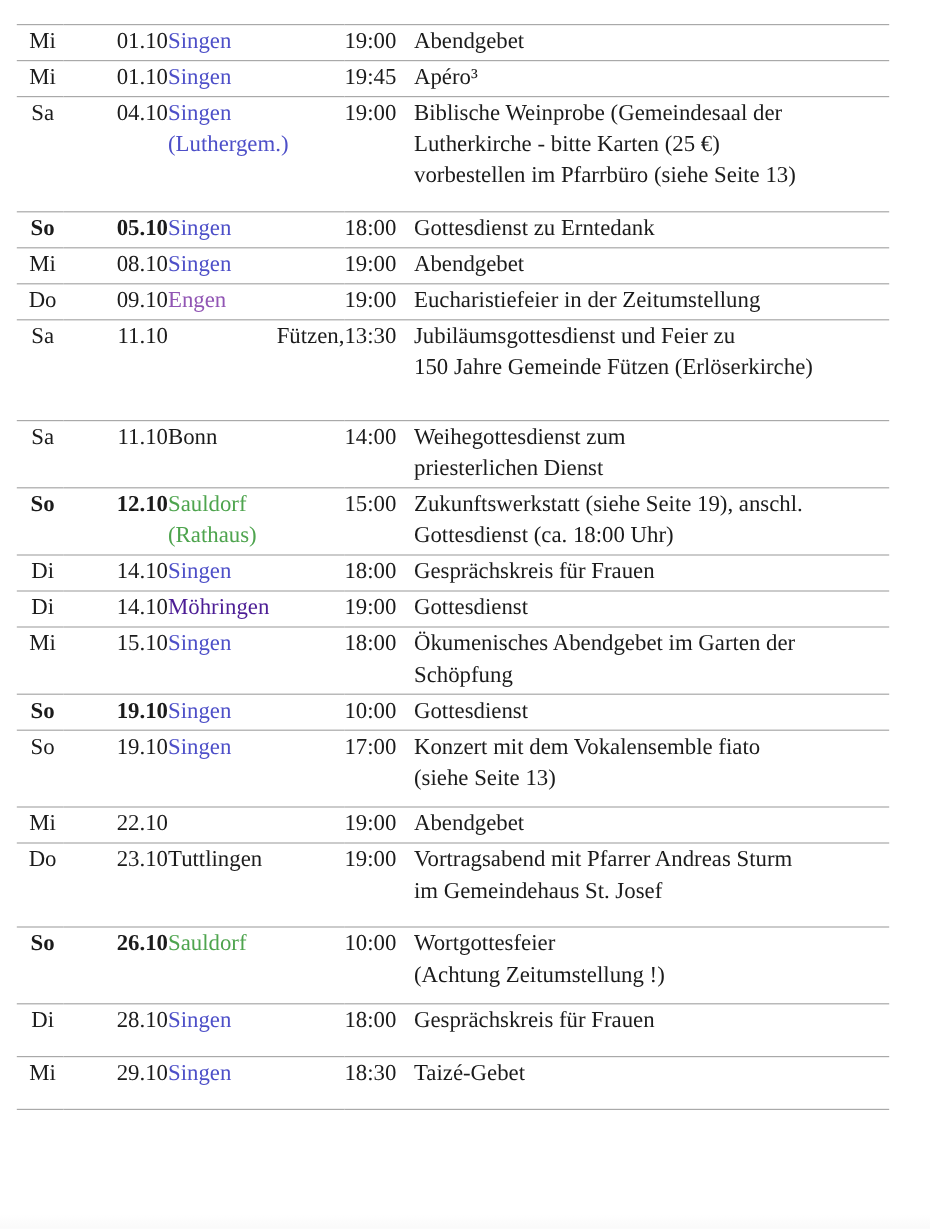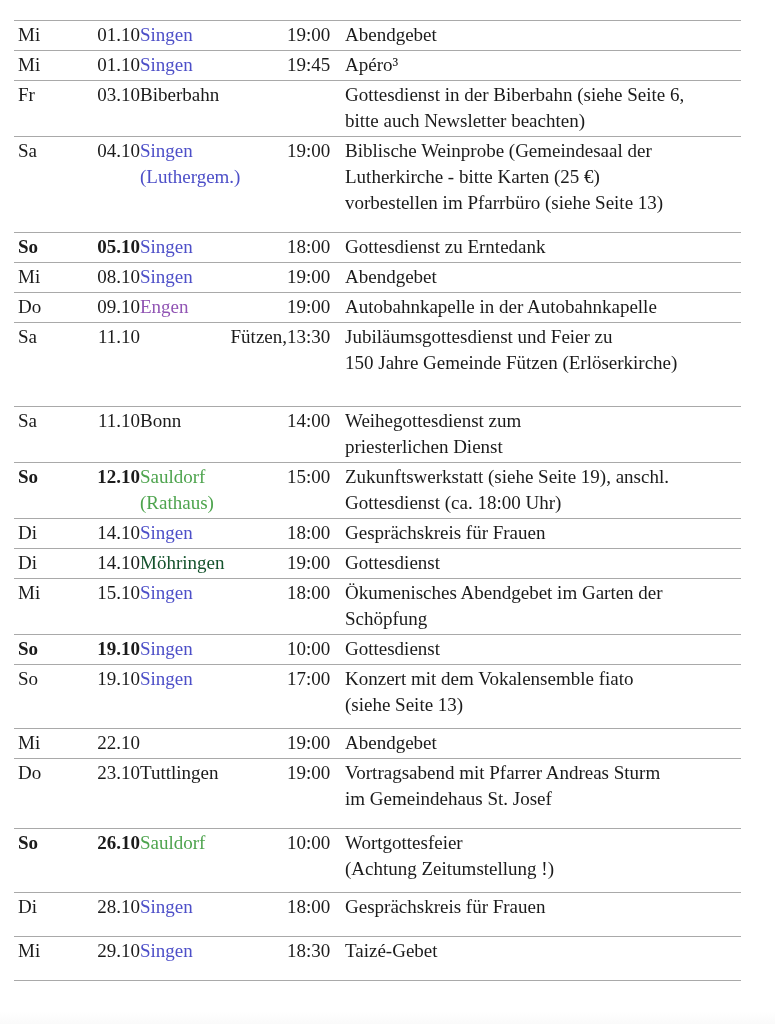--- a/index.html
+++ b/index.html
@@ -24,21 +24,21 @@
     font-size: 19px;
     line-height: 26px;
     table-layout: fixed;
   }
   tr.row { border-top: 1.5px solid #a9a9a9; }
   tbody tr.row:last-child { border-bottom: 1.5px solid #a9a9a9; }
   td {
     vertical-align: top;
     padding: 1px 0 2px 0;
   }
-  td.day-cell      { width: 35px;  padding-left: 4px; }
+  td.day-cell      { width: 35px;  padding-left: 4px; text-align: center; }
   td.date-cell     { width: 87px; text-align: right; }
   td.location-cell { width: 147px; }
   td.time-cell     { width: 58px; }
   td.description-cell { width: auto; margin-left: 16px; }
   tr.em td.day-cell, tr.em td.date-cell { font-weight: bold; }
   tr.sp-sm td { padding-bottom: 10px; }
   tr.sp-md td { padding-bottom: 16px; }
   tr.sp-lg td { padding-bottom: 30px; }
   .page-bottom-shadow {
     position: absolute;
@@ -62,27 +62,20 @@
           <td class="time-cell">19:00</td>
           <td class="description-cell"><span>Abendgebet</span></td>
         </tr>
         <tr class="row">
           <td class="day-cell">Mi</td>
           <td class="date-cell">01.10</td>
           <td class="location-cell" style="color: rgb(77, 79, 200);"><span>Singen</span></td>
           <td class="time-cell">19:45</td>
           <td class="description-cell"><span>Apéro³</span></td>
         </tr>
-        <tr class="row">
-          <td class="day-cell">Fr</td>
-          <td class="date-cell">03.10</td>
-          <td class="location-cell" style="color: rgb(27, 27, 27);"><span>Biberbahn</span></td>
-          <td class="time-cell"></td>
-          <td class="description-cell"><span>Gottesdienst in der Biberbahn (siehe Seite 6,</span><br><span>bitte auch Newsletter beachten)</span></td>
-        </tr>
         <tr class="row sp-md">
           <td class="day-cell">Sa</td>
           <td class="date-cell">04.10</td>
           <td class="location-cell" style="color: rgb(77, 79, 200);"><span>Singen</span><br><span>(Luthergem.)</span></td>
           <td class="time-cell">19:00</td>
           <td class="description-cell"><span>Biblische Weinprobe (Gemeindesaal der</span><br><span>Lutherkirche - bitte Karten (25 €)</span><br><span>vorbestellen im Pfarrbüro (siehe Seite 13)</span></td>
         </tr>
         <tr class="row em">
           <td class="day-cell">So</td>
           <td class="date-cell">05.10</td>
@@ -95,21 +88,21 @@
           <td class="date-cell">08.10</td>
           <td class="location-cell" style="color: rgb(77, 79, 200);"><span>Singen</span></td>
           <td class="time-cell">19:00</td>
           <td class="description-cell"><span>Abendgebet</span></td>
         </tr>
         <tr class="row">
           <td class="day-cell">Do</td>
           <td class="date-cell">09.10</td>
           <td class="location-cell" style="color: rgb(145, 85, 180);"><span>Engen</span></td>
           <td class="time-cell">19:00</td>
-          <td class="description-cell"><span>Autobahnkapelle in der Autobahnkapelle</span></td>
+          <td class="description-cell"><span>Eucharistiefeier in der Zeitumstellung</span></td>
         </tr>
         <tr class="row sp-lg">
           <td class="day-cell">Sa</td>
           <td class="date-cell">11.10</td>
           <td class="location-cell" style="color: rgb(27, 27, 27); text-align: right;"><span>Fützen,</span></td>
           <td class="time-cell">13:30</td>
           <td class="description-cell"><span>Jubiläumsgottesdienst und Feier zu</span><br><span>150 Jahre Gemeinde Fützen (Erlöserkirche)</span></td>
         </tr>
         <tr class="row">
           <td class="day-cell">Sa</td>
@@ -128,21 +121,21 @@
         <tr class="row">
           <td class="day-cell">Di</td>
           <td class="date-cell">14.10</td>
           <td class="location-cell" style="color: rgb(77, 79, 200);"><span>Singen</span></td>
           <td class="time-cell">18:00</td>
           <td class="description-cell"><span>Gesprächskreis für Frauen</span></td>
         </tr>
         <tr class="row">
           <td class="day-cell">Di</td>
           <td class="date-cell">14.10</td>
-          <td class="location-cell" style="color: #14532d;"><span>Möhringen</span></td>
+          <td class="location-cell" style="color: #4c1d95;"><span>Möhringen</span></td>
           <td class="time-cell">19:00</td>
           <td class="description-cell"><span>Gottesdienst</span></td>
         </tr>
         <tr class="row">
           <td class="day-cell">Mi</td>
           <td class="date-cell">15.10</td>
           <td class="location-cell" style="color: rgb(77, 79, 200);"><span>Singen</span></td>
           <td class="time-cell">18:00</td>
           <td class="description-cell"><span>Ökumenisches Abendgebet im Garten der</span><br><span>Schöpfung</span></td>
         </tr>

